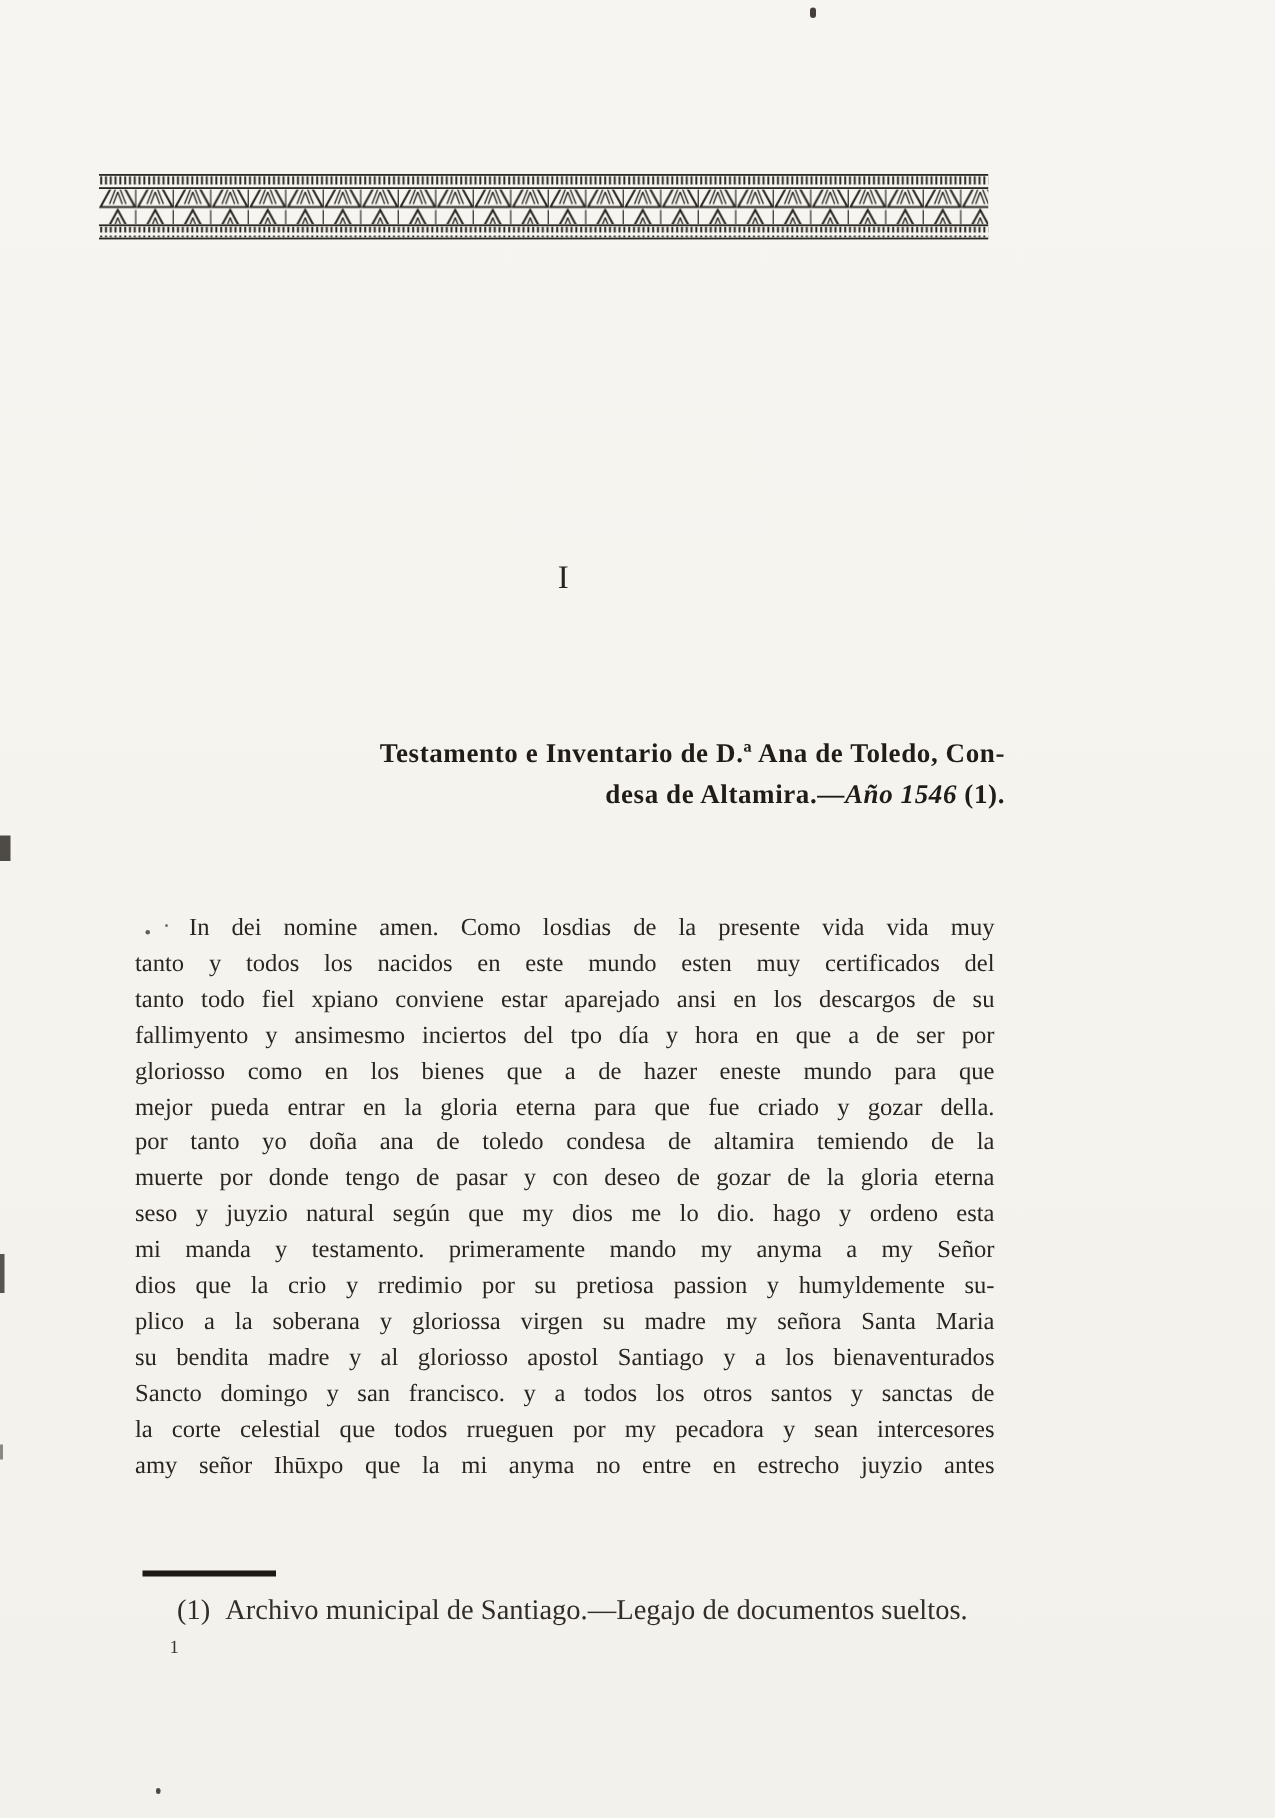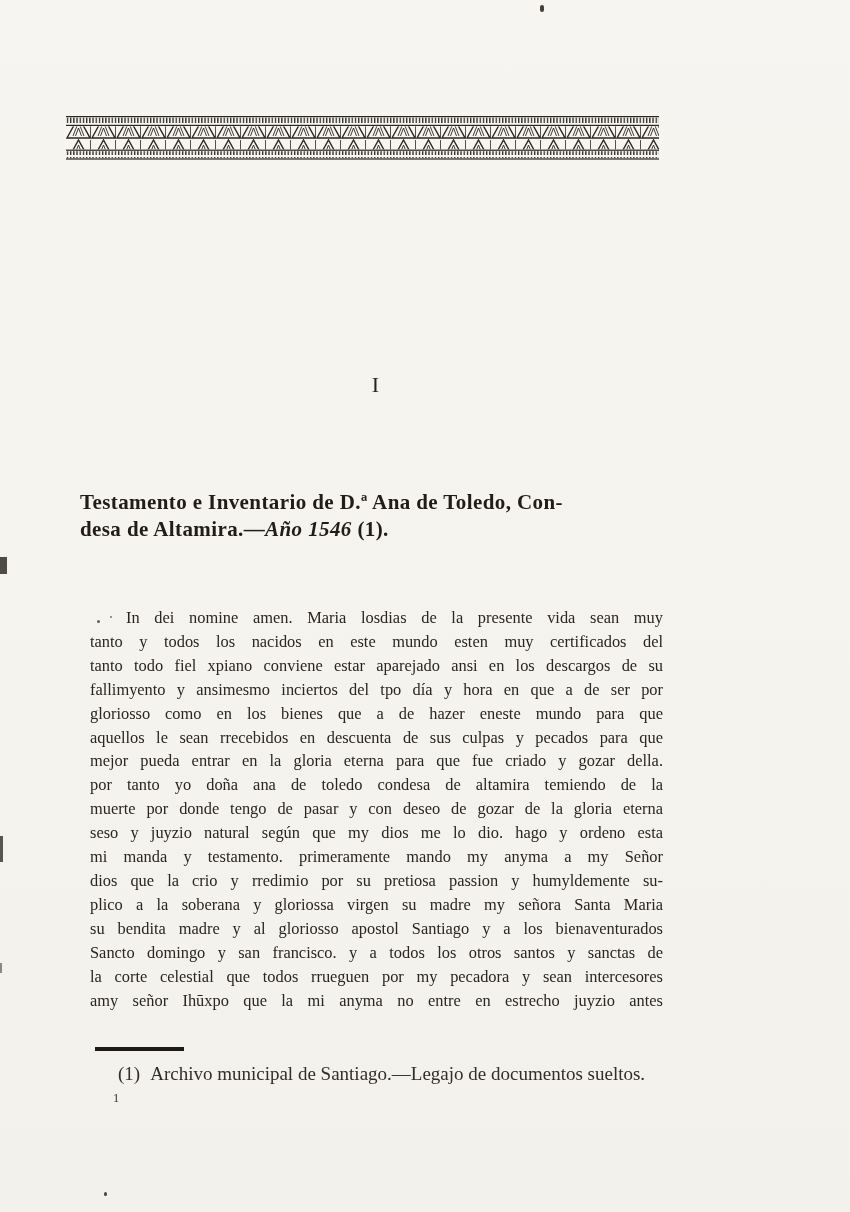--- a/index.html
+++ b/index.html
@@ -39,22 +39,22 @@
     color: #2a241e;
   }
 
   
   .doc-title {
     position: absolute;
     left: 80px;
     top: 489px;
     width: 590px;
     margin: 0;
-    text-align: left;
-    font-size: 21px;
+    text-align: right;
+    font-size: 18px;
     line-height: 27px;
     font-weight: bold;
     letter-spacing: 0.4px;
     color: #211c17;
   }
   .doc-title .ital {
     font-style: italic;
     font-weight: 600;
   }
 
@@ -145,26 +145,25 @@
   </div>
 
   <div class="chapter-numeral">I</div>
 
   <h1 class="doc-title">
     <span>Testamento e Inventario de D.ª Ana de Toledo, Con-</span><br>
     <span>desa de Altamira.—</span><span class="ital">Año 1546</span><span> (1).</span>
   </h1>
 
   <div class="body-text">
-      <div class="line first">In dei nomine amen. Maria losdias de la presente vida sean muy</div>
+      <div class="line first">In dei nomine amen. Como losdias de la presente vida vida muy</div>
       <div class="line">tanto y todos los nacidos en este mundo esten muy certificados del</div>
       <div class="line">tanto todo fiel xpiano conviene estar aparejado ansi en los descargos de su</div>
       <div class="line">fallimyento y ansimesmo inciertos del tpo día y hora en que a de ser por</div>
       <div class="line">gloriosso como en los bienes que a de hazer eneste mundo para que</div>
-      <div class="line">aquellos le sean rrecebidos en descuenta de sus culpas y pecados para que</div>
       <div class="line">mejor pueda entrar en la gloria eterna para que fue criado y gozar della.</div>
       <div class="line">por tanto yo doña ana de toledo condesa de altamira temiendo de la</div>
       <div class="line">muerte por donde tengo de pasar y con deseo de gozar de la gloria eterna</div>
       <div class="line">seso y juyzio natural según que my dios me lo dio. hago y ordeno esta</div>
       <div class="line">mi manda y testamento. primeramente mando my anyma a my Señor</div>
       <div class="line">dios que la crio y rredimio por su pretiosa passion y humyldemente su-</div>
       <div class="line">plico a la soberana y gloriossa virgen su madre my señora Santa Maria</div>
       <div class="line">su bendita madre y al gloriosso apostol Santiago y a los bienaventurados</div>
       <div class="line">Sancto domingo y san francisco. y a todos los otros santos y sanctas de</div>
       <div class="line">la corte celestial que todos rrueguen por my pecadora y sean intercesores</div>

